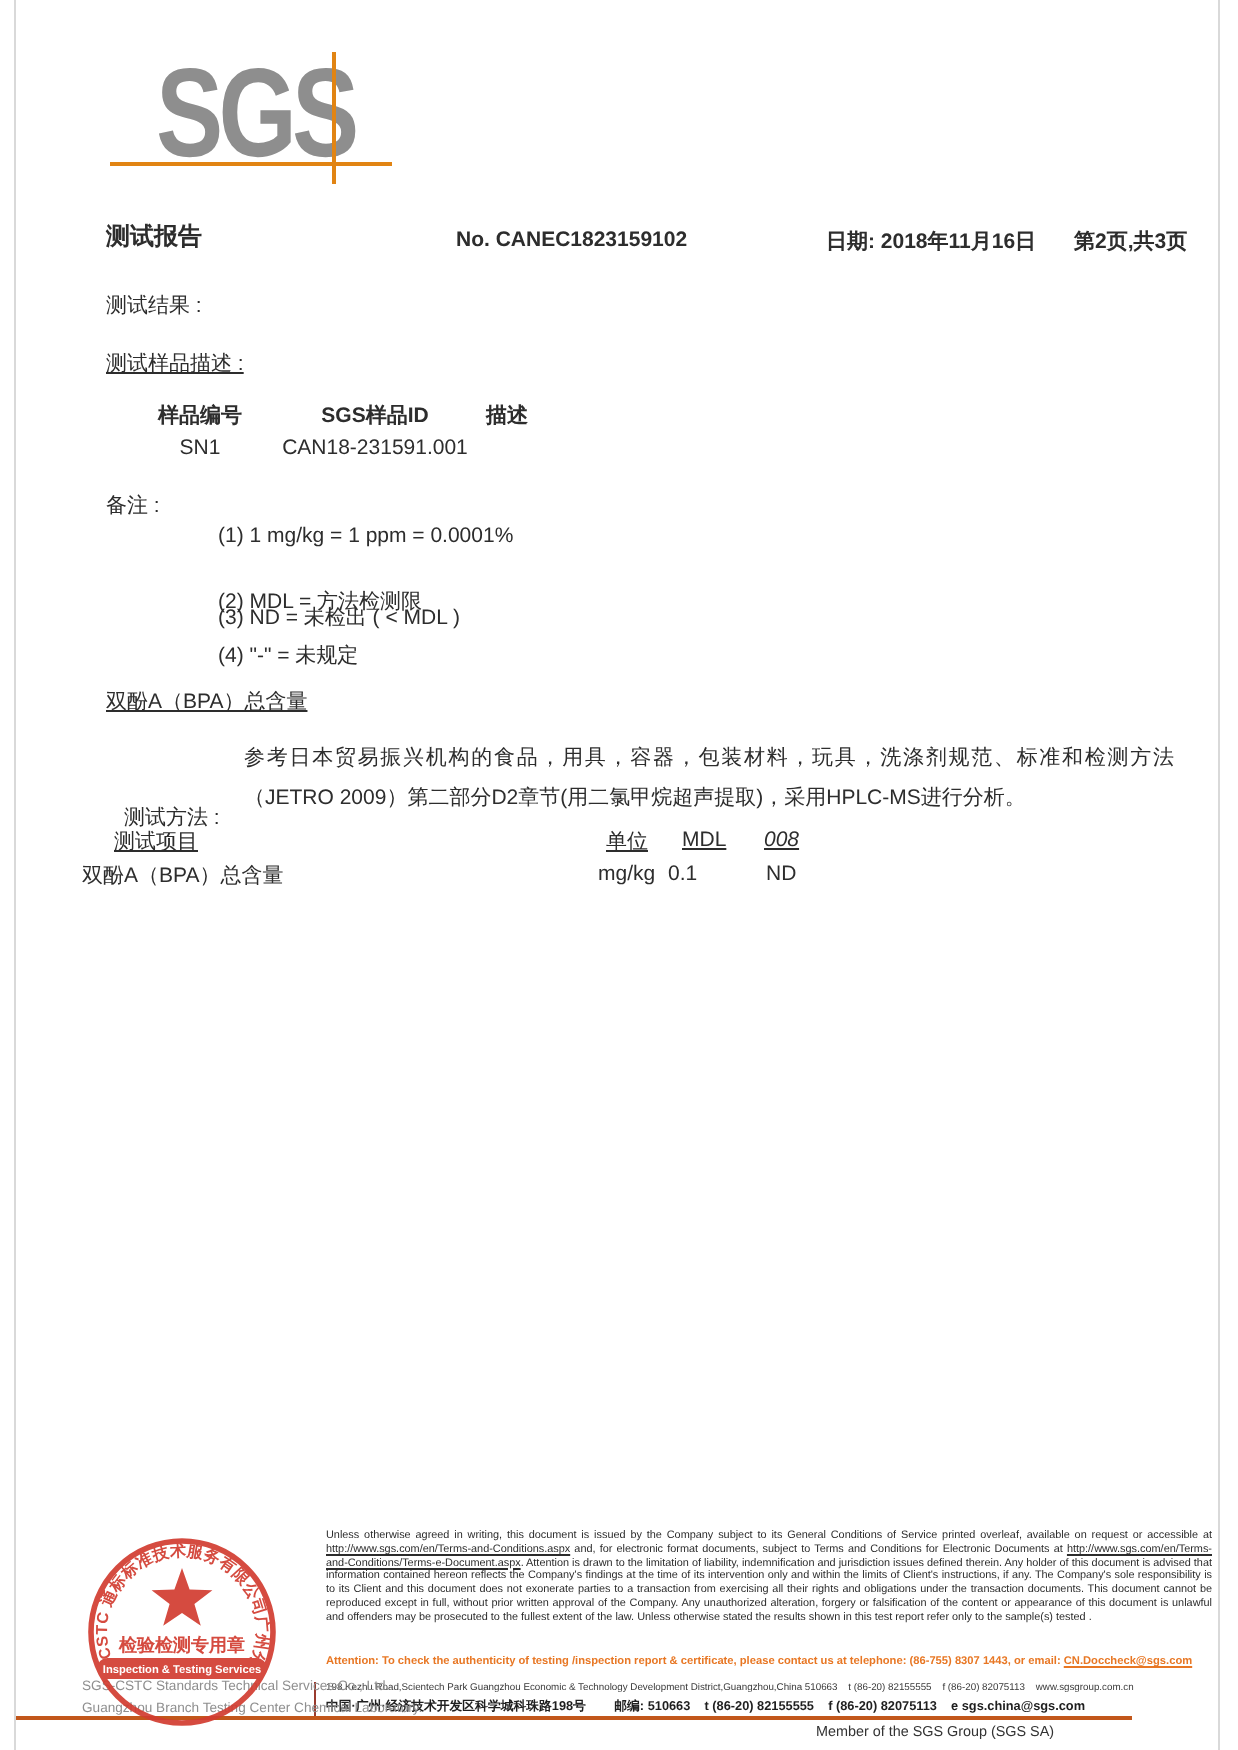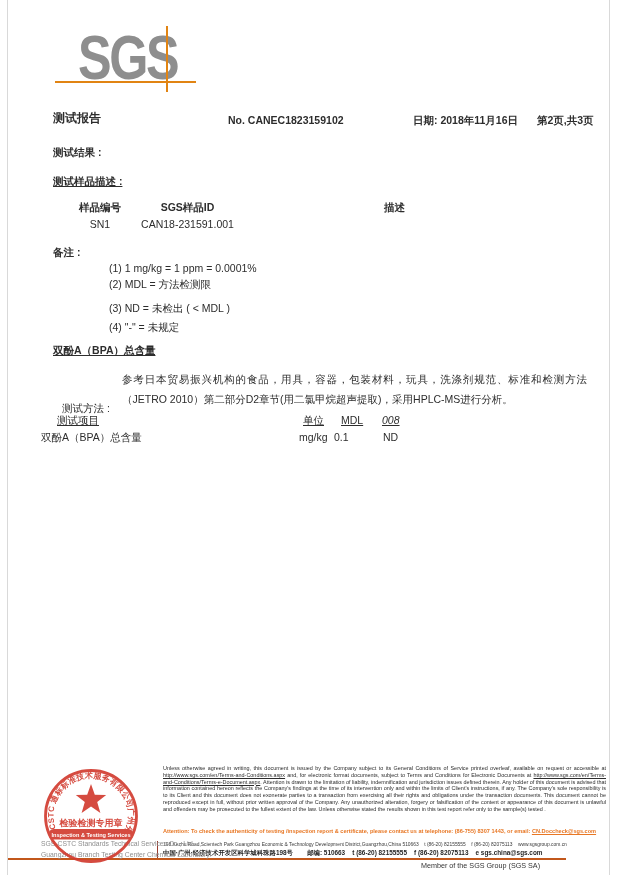--- a/index.html
+++ b/index.html
@@ -13,45 +13,45 @@
   .logo-text{position:absolute;left:78px;top:33px;font-size:63px;line-height:49px;
     font-weight:bold;color:#8e8e8e;letter-spacing:-3px;transform:scaleX(0.8);
     transform-origin:left top;}
   .hline{position:absolute;left:55px;top:81px;width:141px;height:2px;background:#e18413;}
   .vline{position:absolute;left:166px;top:26px;width:2px;height:66px;background:#e18413;}
   
   .doc-title{position:absolute;left:53px;top:110px;font-size:12px;font-weight:bold;font-family:Liberation Serif, serif;}
   .hdr{font-size:10.5px;font-weight:bold;white-space:nowrap;margin-left:11px;}
   
   .lbl{font-size:10.5px;white-space:nowrap;}
-  .bold{font-weight:bold;}
+  .bold{font-weight:normal;}
   .ul{text-decoration:underline;}
   .it{font-style:italic;}
   
   .sample-table{position:absolute;left:60px;top:201px;display:grid;
     grid-template-columns:80px 95px 170px;row-gap:3px;font-size:10.5px;}
   .sample-table .c{text-align:center;}
-  .sample-table .l{text-align:right;padding-left:8px;}
+  .sample-table .l{text-align:left;padding-left:8px;}
   .sample-table .hd{font-weight:bold;}
   
   .note-line{position:absolute;left:109px;font-size:10.5px;white-space:nowrap;}
   
   .method-text{position:absolute;left:122px;top:370px;width:465px;
     font-size:10.5px;line-height:19.5px;text-align:justify;}
   
   .legal{position:absolute;left:163px;top:765px;width:443px;font-size:5.45px;
     line-height:6.8px;text-align:justify;color:#2c2c2c;}
   .attention{position:absolute;left:163px;top:828px;width:443px;font-size:5.6px;
     line-height:6.8px;font-weight:bold;color:#e87724;}
   .addr-en{position:absolute;left:163px;top:842px;font-size:4.9px;color:#3a3a3a;white-space:pre;}
   .addr-cn{position:absolute;left:163px;top:848.5px;font-size:6.4px;color:#1f1f1f;
     font-weight:bold;white-space:pre;}
   .addr-div{position:absolute;left:157px;top:841px;width:1px;height:17px;background:#9a3b2e;}
   .orange-rule{position:absolute;left:8px;top:858px;width:558px;height:2px;background:#c2571b;}
-  .member{position:absolute;left:421px;top:861px;font-size:7.2px;color:#333;white-space:nowrap;}
+  .member{position:absolute;left:408px;top:861px;font-size:7.2px;color:#333;white-space:nowrap;}
   .co-line{position:absolute;left:41px;font-size:6.8px;color:#8f8f8f;white-space:nowrap;}
   .stamp{position:absolute;left:36px;top:761px;opacity:0.92;}
 </style>
 </head>
 <body>
 
 <div class="page">
 
   <div class="edge" style="left:7px;"></div>
   <div class="edge" style="left:609px;"></div>
@@ -73,27 +73,27 @@
   <div class="sample-table">
     <div class="c hd">样品编号</div>
     <div class="c hd">SGS样品ID</div>
     <div class="l hd">描述</div>
     <div class="c">SN1</div>
     <div class="c">CAN18-231591.001</div>
   </div>
 
   <div class="abs lbl bold" style="left:53px;top:246px;">备注 :</div>
   <div class="note-line" style="top:262px;">(1) 1 mg/kg = 1 ppm = 0.0001%</div>
-  <div class="note-line" style="top:278px;text-align:right;">(2) MDL = 方法检测限</div>
+  <div class="note-line" style="top:294px;text-align:right;">(2) MDL = 方法检测限</div>
   <div class="note-line" style="top:302px;">(3) ND = 未检出 ( &lt; MDL )</div>
   <div class="note-line" style="top:321px;">(4) "-" = 未规定</div>
 
   <div class="abs lbl bold ul" style="left:53px;top:344px;">双酚A（BPA）总含量</div>
   <div class="abs lbl" style="left:62px;top:370px;margin-top:32px;">测试方法 :</div>
-  <div class="method-text">参考日本贸易振兴机构的食品，用具，容器，包装材料，玩具，洗涤剂规范、标准和检测方法（JETRO 2010）第二部分D2章节(用二氯甲烷超声提取)，采用HPLC-MS进行分析。</div>
+  <div class="method-text">参考日本贸易振兴机构的食品，用具，容器，包装材料，玩具，洗涤剂规范、标准和检测方法（JETRO 2009）第二部分D2章节(用二氯甲烷超声提取)，采用HPLC-MS进行分析。</div>
 
   <div>
     <span class="abs lbl ul" style="left:57px;top:414px;">测试项目</span>
     <span class="abs lbl ul" style="left:303px;top:414px;">单位</span>
     <span class="abs lbl ul" style="left:341px;top:414px;">MDL</span>
     <span class="abs lbl ul it" style="left:382px;top:414px;">008</span>
     <span class="abs lbl" style="left:41px;top:431px;">双酚A（BPA）总含量</span>
     <span class="abs lbl" style="left:299px;top:431px;">mg/kg</span>
     <span class="abs lbl" style="left:334px;top:431px;">0.1</span>
     <span class="abs lbl" style="left:383px;top:431px;">ND</span>

